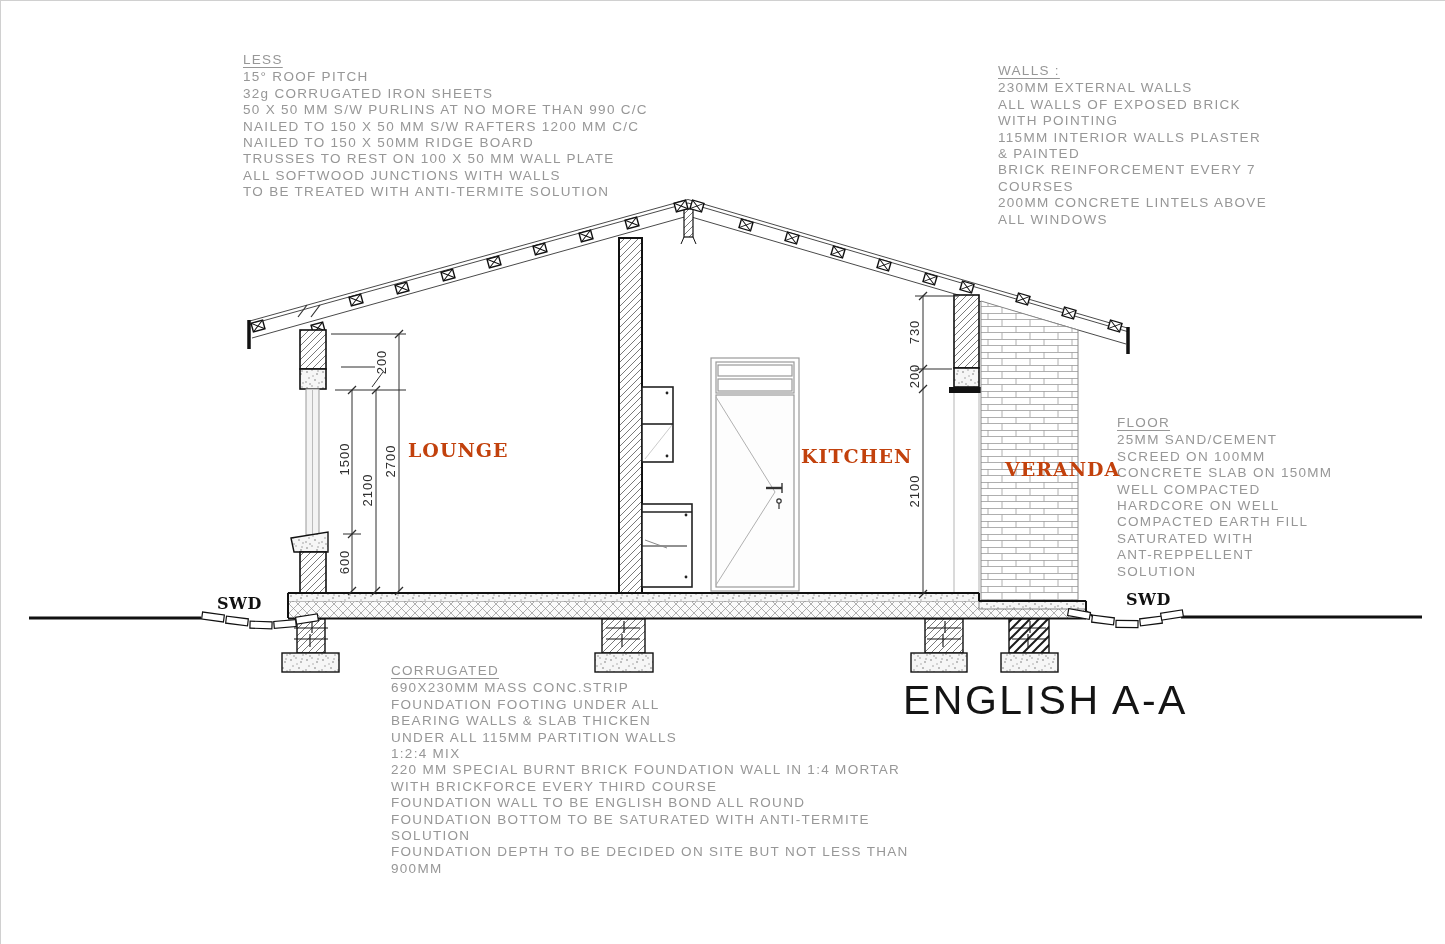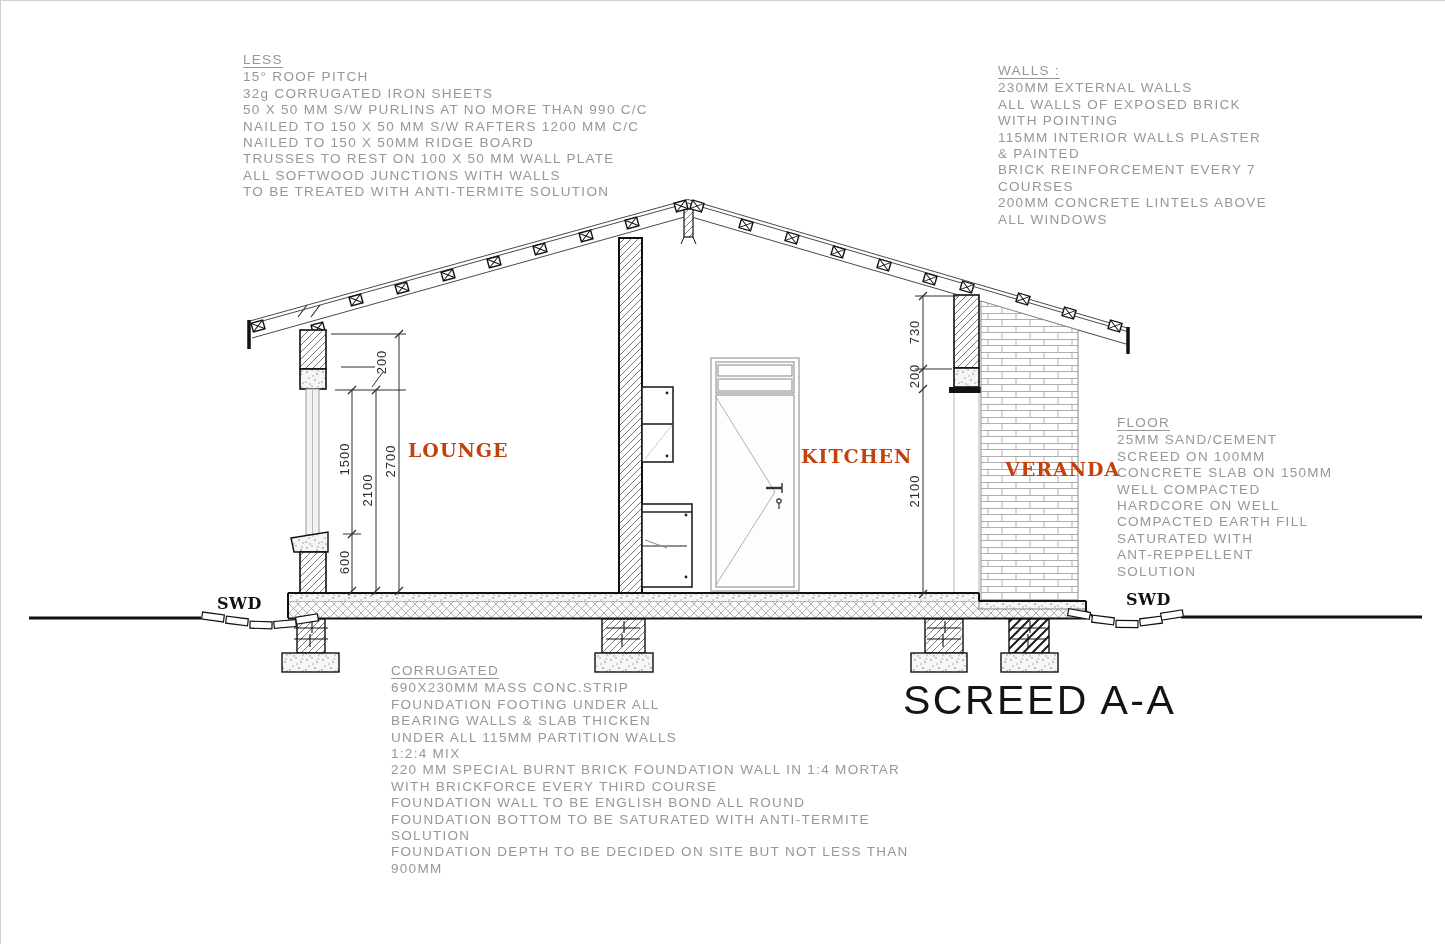--- a/index.html
+++ b/index.html
@@ -281,15 +281,15 @@
 900MM</div>
   </div>
 
   <div class="room" style="left:407px;top:438px;">LOUNGE</div>
   <div class="room" style="left:800px;top:444px;">KITCHEN</div>
   <div class="room" style="left:1004px;top:433px;margin-top:24px;">VERANDA</div>
 
   <div class="swd" style="left:216px;top:593px;">SWD</div>
   <div class="swd" style="left:1125px;top:589px;">SWD</div>
 
-  <div class="sec-title" style="left:902px;top:676px;">SCREED A-A</div>
+  <div class="sec-title" style="left:902px;top:676px;">ENGLISH A-A</div>
 
 </div>
 
 </body></html>

